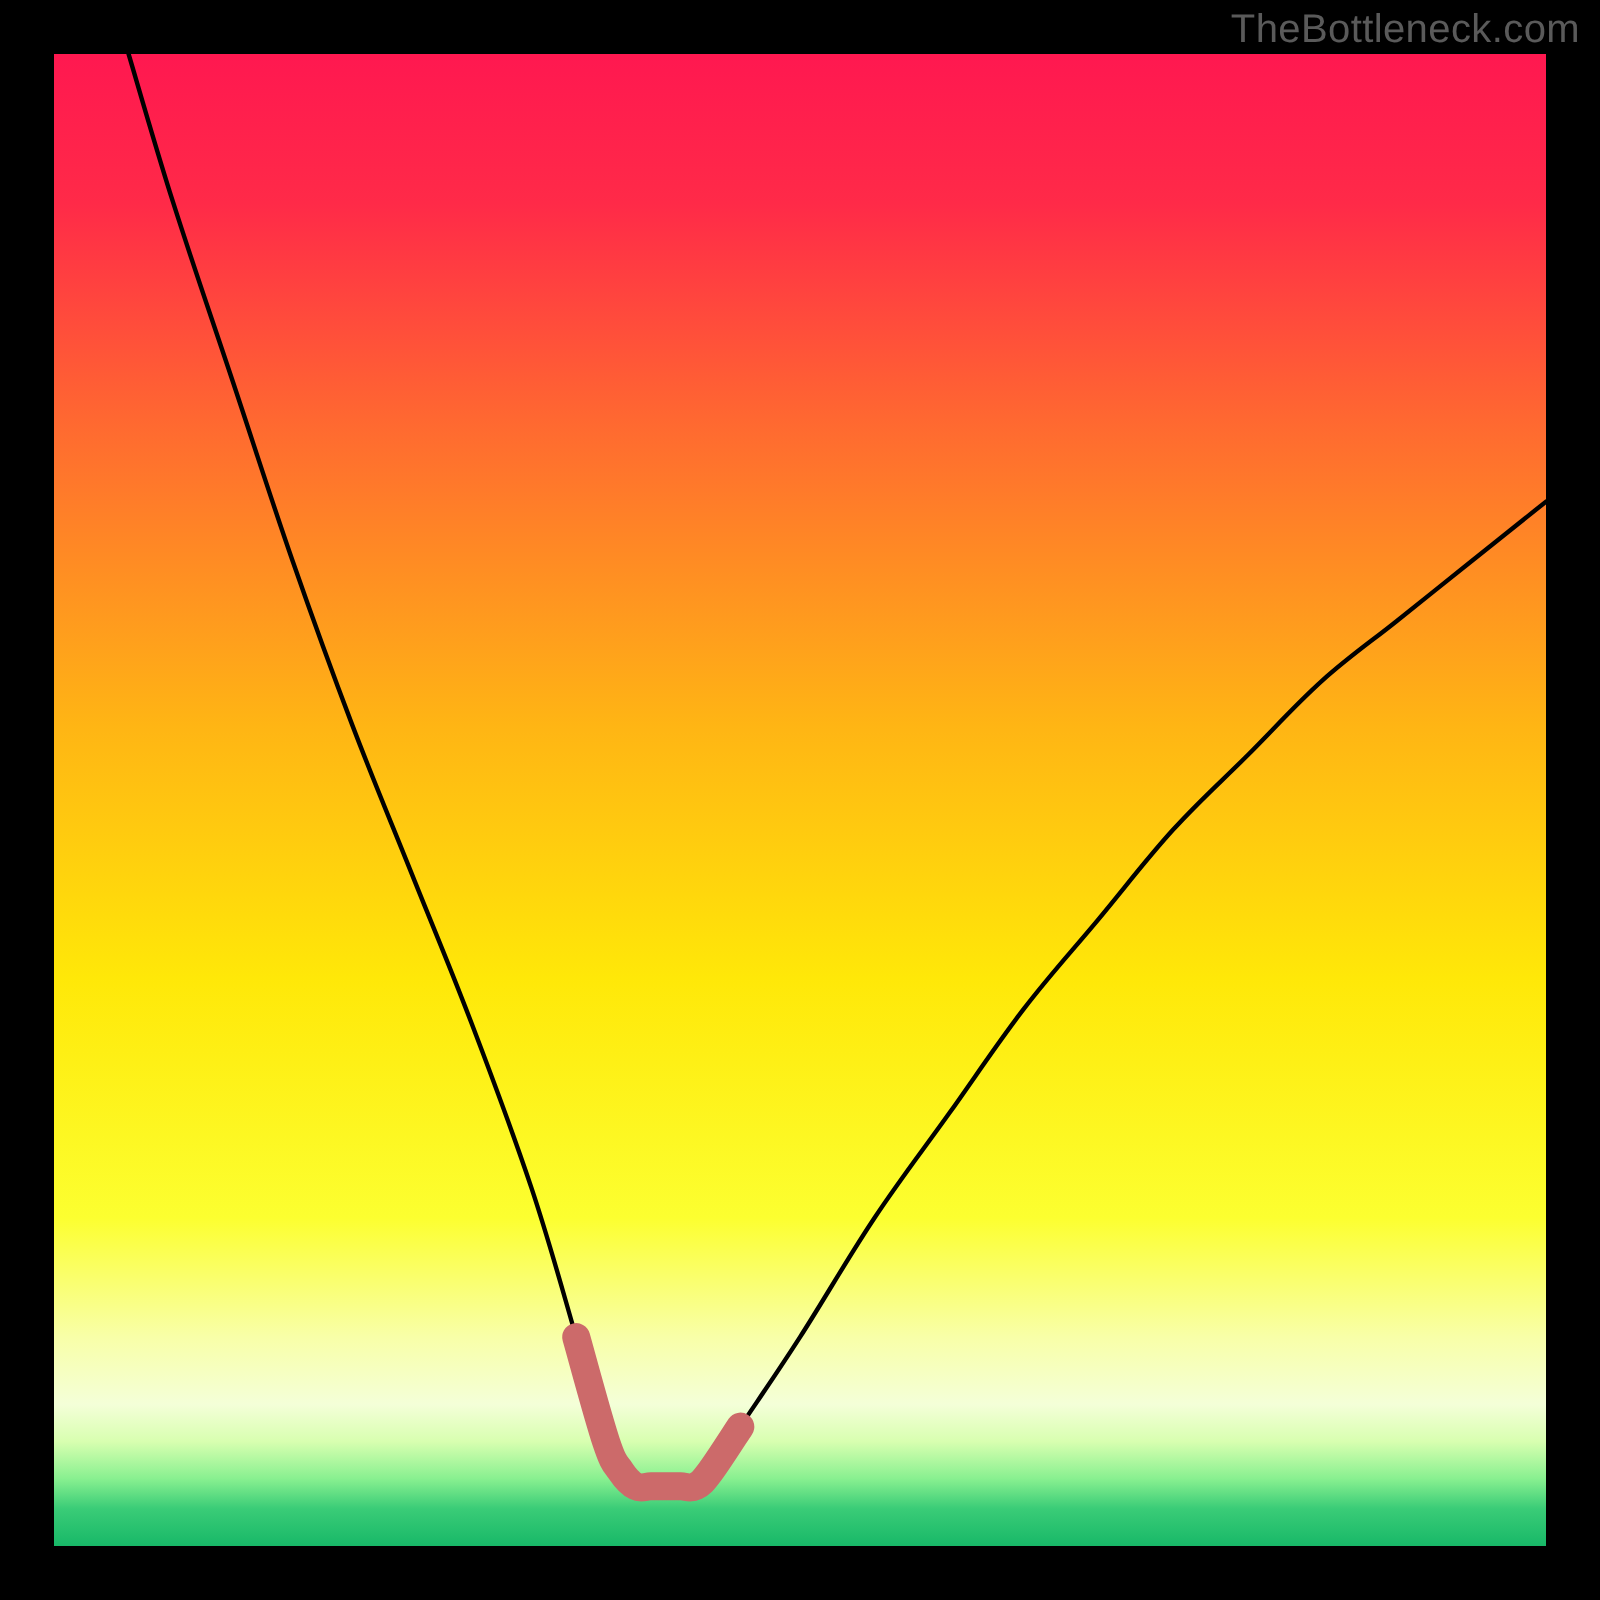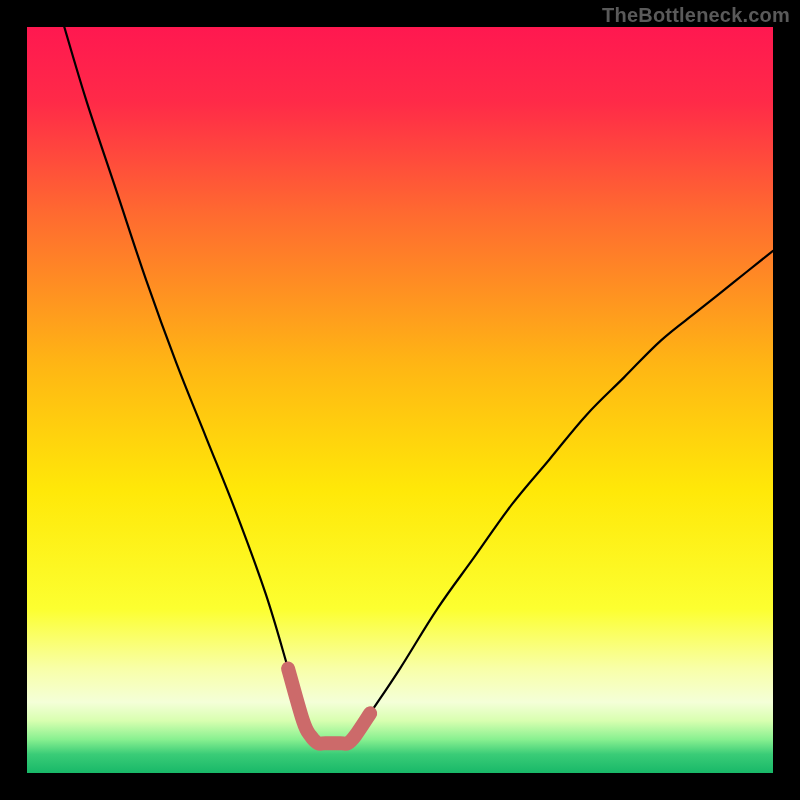--- a/index.html
+++ b/index.html
@@ -27,21 +27,21 @@
   .gradient-bg {
     position: absolute;
     inset: 0;
   }
   .watermark {
     position: absolute;
     top: 4px;
     right: 10px;
     color: #5a5a5a;
     font-size: 20px;
-    font-weight: 700;
+    font-weight: 400;
     letter-spacing: 0.2px;
     z-index: 20;
     margin-left: 20px;
   }
   svg.curve {
     position: absolute;
     inset: 0;
     width: 100%;
     height: 100%;
     z-index: 10;

